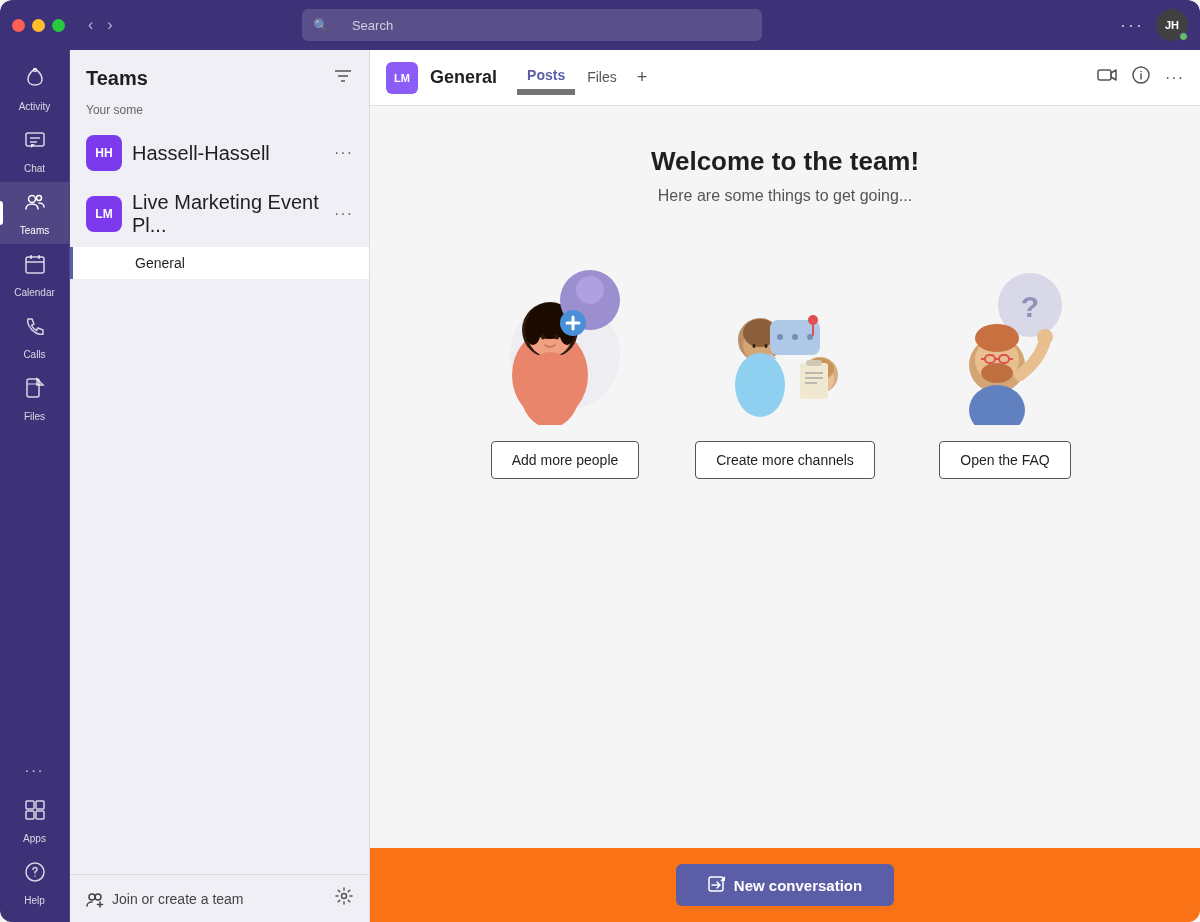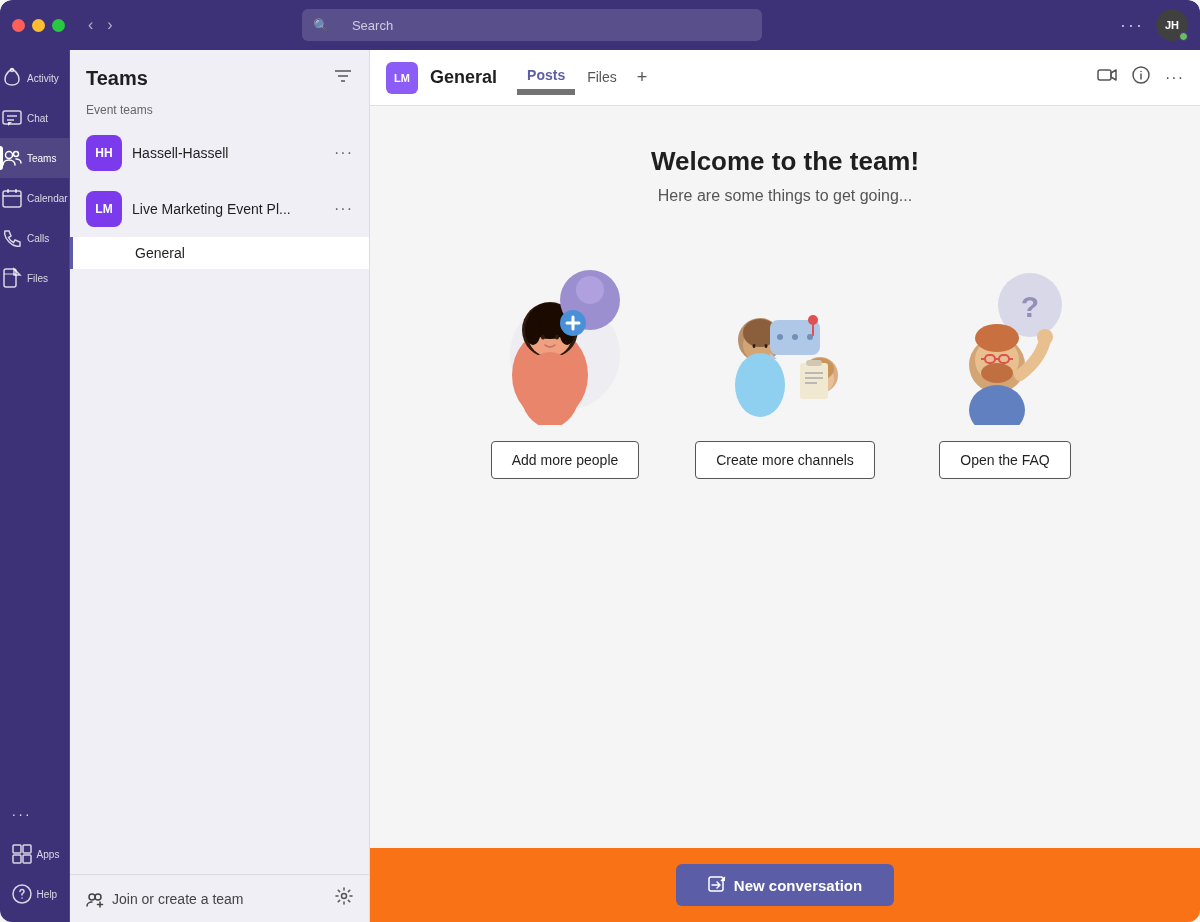--- a/index.html
+++ b/index.html
@@ -105,24 +105,24 @@
       width: 70px;
       background: #3d3277;
       display: flex;
       flex-direction: column;
       align-items: center;
       padding: 8px 0;
       border-right: 1px solid rgba(255,255,255,0.1);
     }
     .sidebar-icon-item {
       display: flex;
-      flex-direction: row;
-      align-items: center;
-      gap: 3px;
-      padding: 8px 0;
+      flex-direction: column;
+      align-items: center;
+      gap: 11px;
+      padding: 8px 13px;
       width: 100%;
       cursor: pointer;
       position: relative;
     }
     .sidebar-icon-item.active {
       background: rgba(255,255,255,0.1);
     }
     .sidebar-icon-item.active::left {
       content: '';
     }
@@ -203,21 +203,21 @@
       display: flex;
       align-items: center;
       justify-content: center;
       color: white;
       font-size: 12px;
       font-weight: 700;
       flex-shrink: 0;
     }
     .team-name {
       flex: 1;
-      font-size: 14px;
+      font-size: 20px;
       color: #1f1f1f;
       font-weight: 500;
     }
     .team-more {
       color: #666;
       font-size: 16px;
       letter-spacing: 1px;
     }
 
     .channel-item {
@@ -513,21 +513,21 @@
     <div class="teams-panel-header">
       <span class="teams-panel-title">Teams</span>
       <span class="filter-icon">
         <svg width="20" height="20" viewBox="0 0 20 20" fill="none">
           <line x1="2" y1="5" x2="18" y2="5" stroke="#555" stroke-width="1.5"></line>
           <line x1="5" y1="10" x2="15" y2="10" stroke="#555" stroke-width="1.5"></line>
           <line x1="8" y1="15" x2="12" y2="15" stroke="#555" stroke-width="1.5"></line>
         </svg>
       </span>
     </div>
-    <div class="your-teams-label">Event teams</div>
+    <div class="your-teams-label">Your some</div>
 
     <div class="team-item">
       <div class="team-avatar" style="background:#7c3aed;">
         <span>HH</span>
       </div>
       <span class="team-name">Hassell-Hassell</span>
       <span class="team-more">···</span>
     </div>
 
     <div class="team-item">

